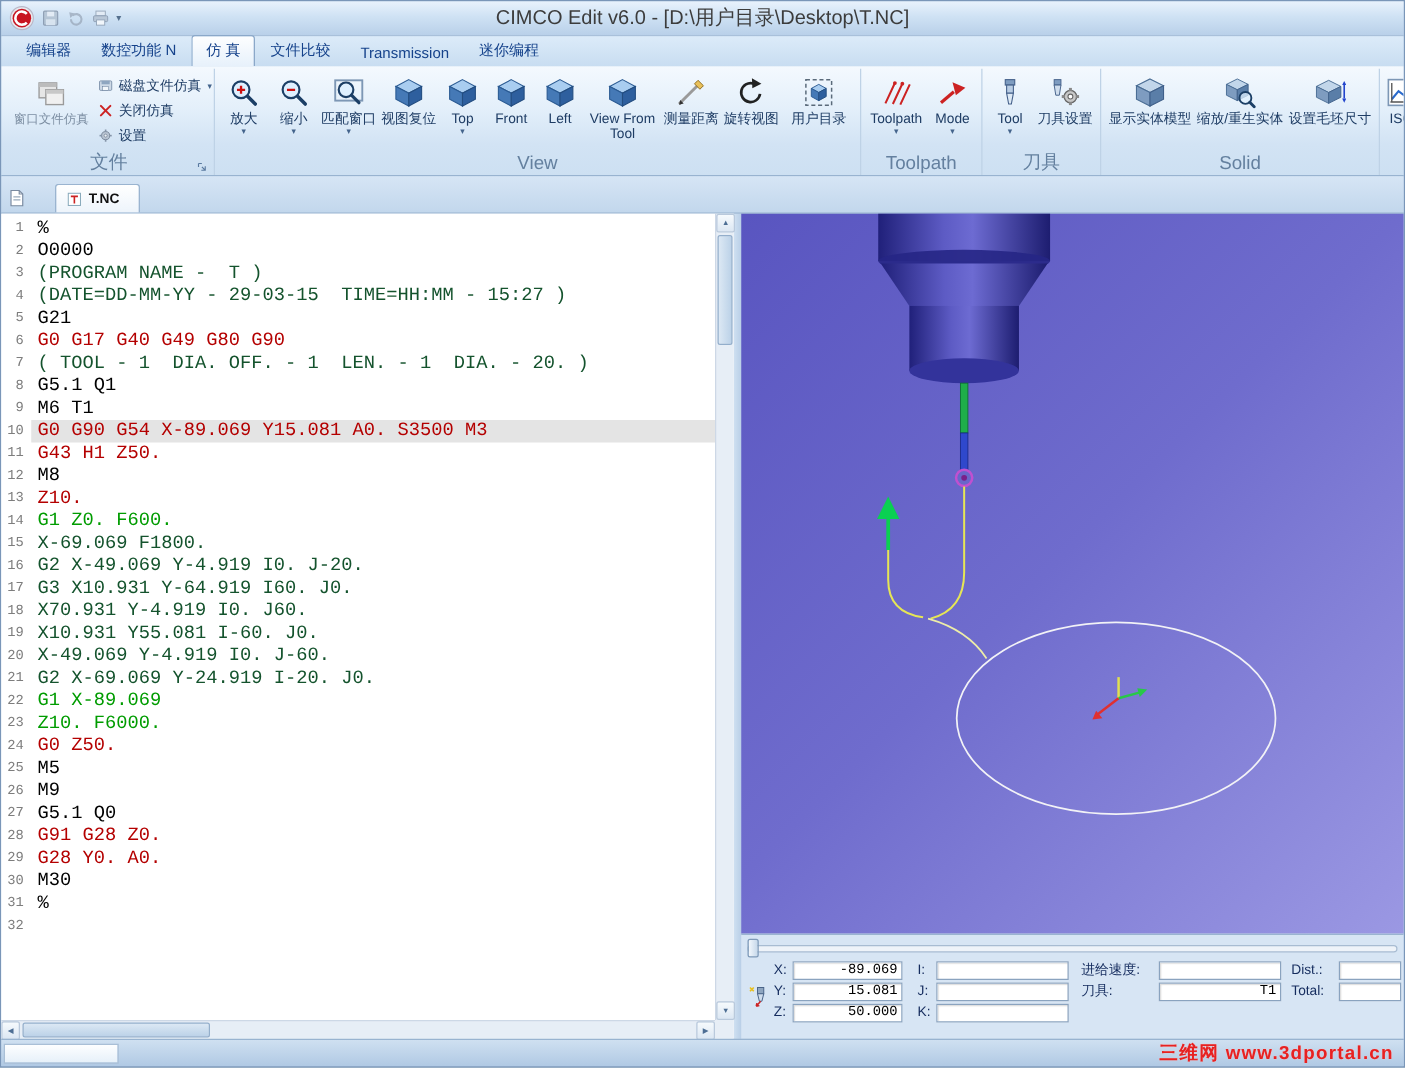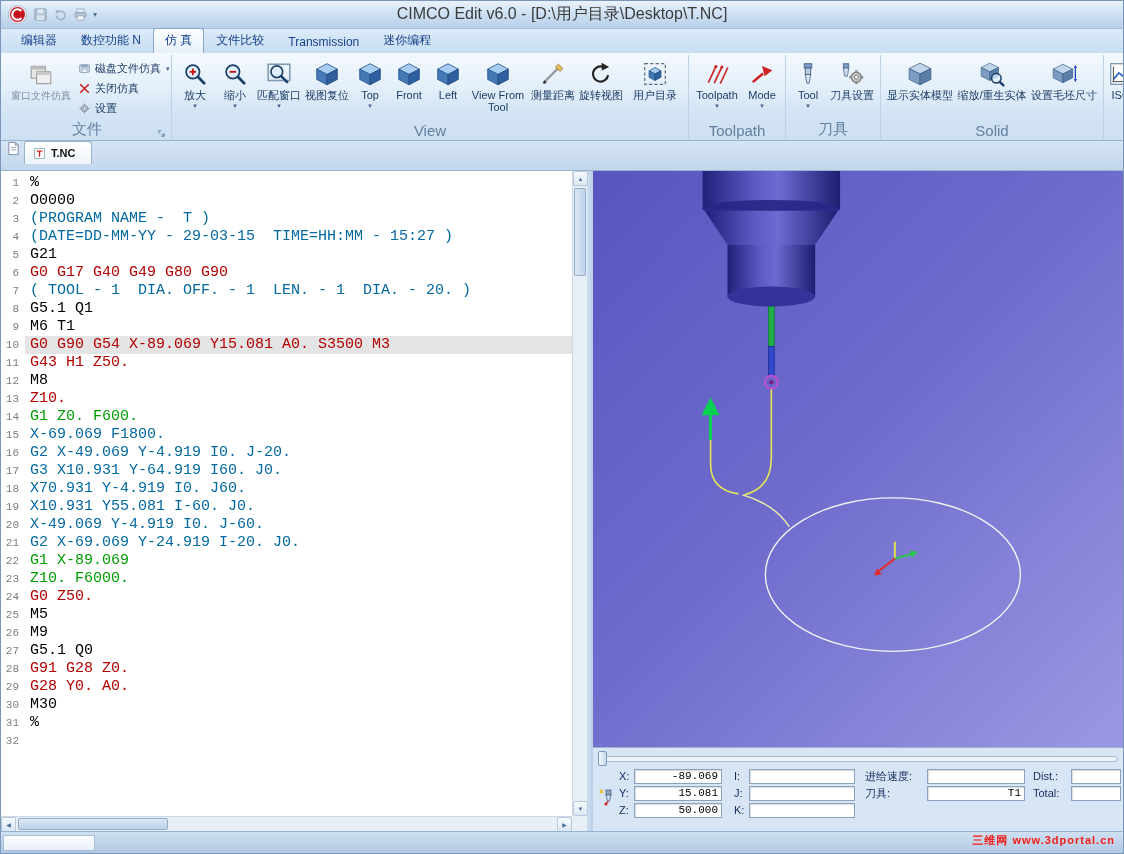--- a/index.html
+++ b/index.html
@@ -49,42 +49,42 @@
   .bigbtn .ric { height:30px; display:flex; align-items:center; }
   .stack { display:flex; flex-direction:column; gap:3px; padding-top:3px; width:92px; }
   .sbtn { display:flex; align-items:center; gap:4px; font-size:11px; color:#1e3c64;
           padding:1px 2px; border-radius:2px; white-space:nowrap; }
   .dlauncher { position:absolute; right:3px; bottom:2px; width:11px; height:11px; }
   .g-iso { border-right:none; width:30px; overflow:hidden; }
 
   
   .doctabs { position:absolute; top:140px; left:0; right:0; height:30px;
              background:linear-gradient(#d6e5f5,#c2d7ec); border-bottom:1px solid #9ab4d0;
-             display:flex; padding-left:5px; gap:3px; }
+             display:flex; align-items:flex-end; padding-left:5px; gap:23px; }
   .dochome { margin-bottom:4px; width:15px; height:15px; }
   .doctab { display:flex; align-items:center; gap:5px; height:23px; padding:0 16px 0 8px;
             background:linear-gradient(#ffffff,#edf4fb); border:1px solid #9ab4d0; border-bottom:none;
             border-radius:3px 3px 0 0; font-size:11px; color:#111; font-weight:bold; }
   .doctab svg { width:13px; height:13px; }
 
   
   .main { position:absolute; top:170px; left:0; right:0; bottom:22px; display:flex; }
   .editor-pane { position:relative; width:586px; flex:none; background:#fff; }
   .splitter { width:6px; flex:none; background:linear-gradient(90deg,#cfe0f1,#b9cfe7); }
   .viewport { position:relative; flex:1; }
 
   
   .code-area { position:absolute; top:0; left:0; right:15px; bottom:15px; background:#fff;
                overflow:hidden; padding-top:3px; }
   .code-row { display:flex; height:18px; }
   .ln { width:24px; flex:none; text-align:right; padding-right:6px; color:#7d7d7d;
         font:11px/18px "Liberation Mono","DejaVu Sans Mono",monospace; }
   .ct { flex:1; font:15px/18px "Liberation Mono","DejaVu Sans Mono",monospace;
         white-space:pre; padding-left:5px; }
-  .ct.k{color:#000}.ct.r{color:#b40000}.ct.b{color:#0369a1}.ct.g{color:#009c00}
+  .ct.k{color:#000}.ct.r{color:#b40000}.ct.b{color:#14532d}.ct.g{color:#009c00}
   .ct.hl{background:#e4e4e4}
 
   
   .vscroll { position:absolute; top:0; right:0; width:15px; bottom:15px; background:#e7eef6;
              border-left:1px solid #cdd8e6; display:flex; flex-direction:column; }
   .hscroll { position:absolute; left:0; bottom:0; height:15px; right:15px; background:#e7eef6;
              border-top:1px solid #cdd8e6; display:flex; }
   .sarrow { width:15px; height:15px; flex:none; display:flex; align-items:center; justify-content:center;
             font-size:6px; color:#4d6e94; background:linear-gradient(#f6fafd,#dce7f3);
             border:1px solid #b9c9dc; border-radius:2px; }
@@ -117,21 +117,21 @@
   .lc1{left:26px}.fc1{left:41px;width:88px}
   .lc2{left:141px}.fc2{left:156px;width:106px}
   .lc3{left:272px}.fc3{left:334px;width:98px}
   .lc4{left:440px}.fc4{left:478px;width:50px}
 
   
   .statusbar { position:absolute; left:0; right:0; bottom:0; height:22px;
                background:linear-gradient(#cfe0f1,#b0c9e4); border-top:1px solid #98b3d0; }
   .status-cell { position:absolute; left:2px; top:3px; width:92px; height:16px;
                  background:linear-gradient(#fdfeff,#e6f0f9); border:1px solid #a9bfd6; }
-  .watermark { position:absolute; right:8px; top:1px; font-size:11px; font-weight:bold;
+  .watermark { position:absolute; right:8px; top:1px; font-size:15px; font-weight:bold;
                color:#e62222; text-shadow:0 0 1px #ffc0c0; letter-spacing:1px; }
 </style>
 </head>
 <body>
 
 <svg width="0" height="0" style="position:absolute">
 <defs>
   <symbol id="sy-magplus" viewBox="0 0 24 24">
     <circle cx="10" cy="10" r="6.2" fill="#dff0ff" stroke="#1c3f66" stroke-width="1.6"></circle>
     <line x1="14.8" y1="14.8" x2="20.5" y2="20.5" stroke="#1c3f66" stroke-width="2.6" stroke-linecap="round"></line>

